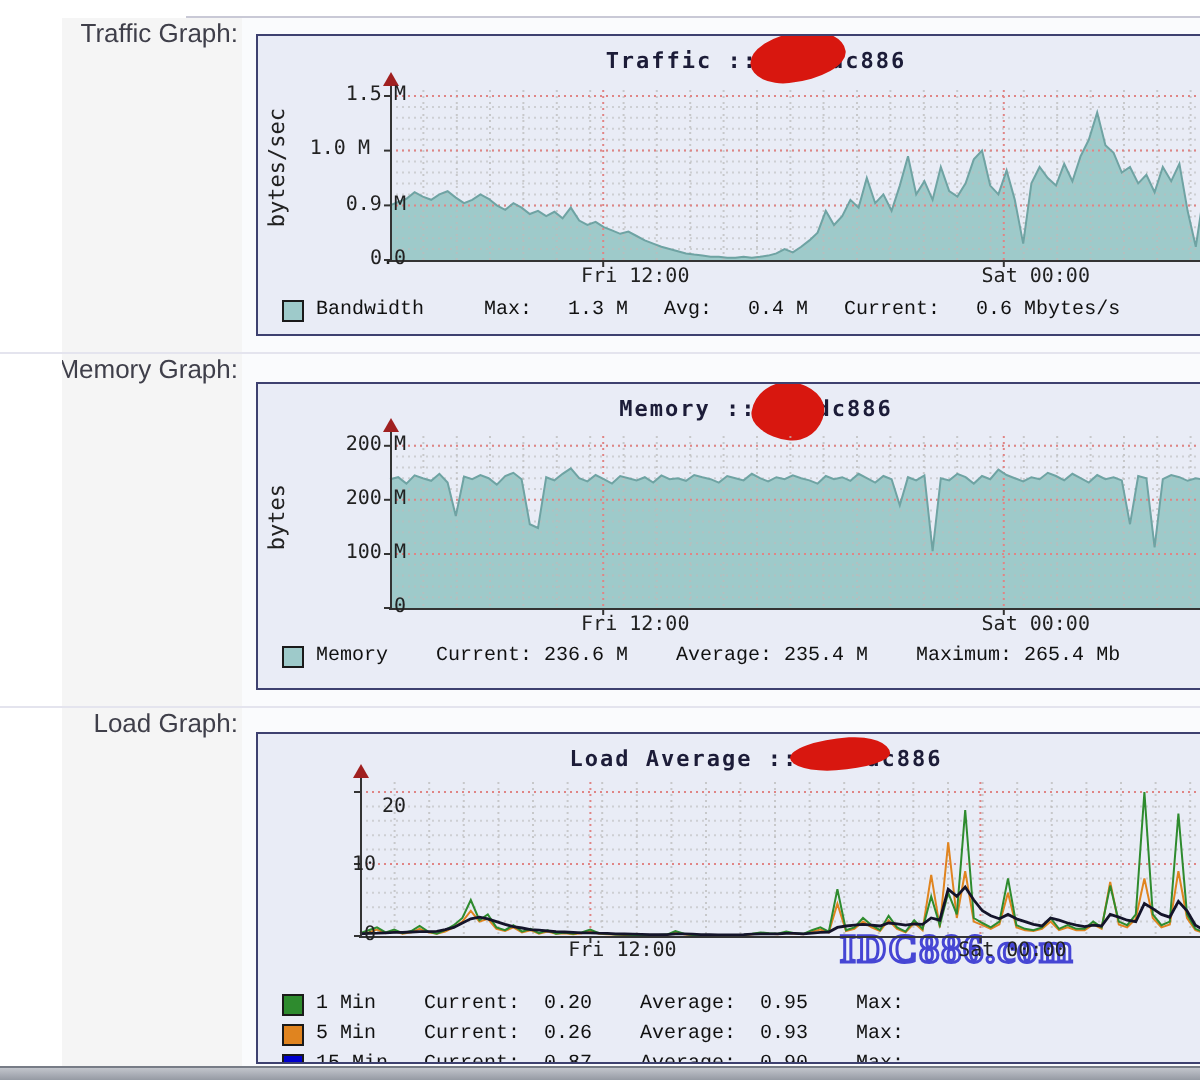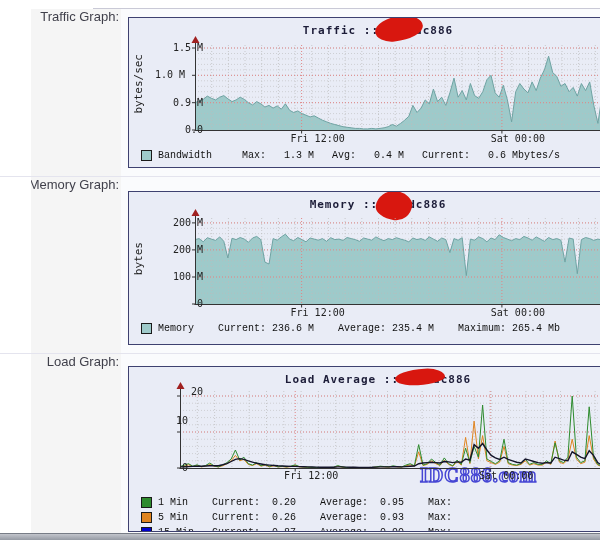--- a/index.html
+++ b/index.html
@@ -312,22 +312,22 @@
                 <line x1="-3" y1="77.0" x2="0" y2="77.0" stroke="#333" stroke-width="1"></line>
                 <line x1="-3" y1="41.0" x2="0" y2="41.0" stroke="#333" stroke-width="1"></line>
                 <line x1="-3" y1="5.0" x2="0" y2="5.0" stroke="#333" stroke-width="1"></line>
                 <line x1="115.2" y1="77.5" x2="115.2" y2="80.5" stroke="#333" stroke-width="1"></line>
                 <line x1="310.2" y1="77.5" x2="310.2" y2="80.5" stroke="#333" stroke-width="1"></line>
                 <polygon points="0.5,-9 -3.5,-2 4.5,-2" fill="#a02020"></polygon>
                 <polygon points="432,77.5 425,73.5 425,81.5" fill="#a02020"></polygon>
               </g>
             </svg></div>
           <span class="ytick" style="left: 0px; width: 43px; top: 95px;">0</span>
-          <span class="ytick" style="left: 0px; width: 43px; top: 48px;">10</span>
-          <span class="ytick" style="left: 0px; width: 43px; top: 19px; padding-left: 15px;">20</span>
+          <span class="ytick" style="left: 0px; width: 43px; top: 60px;">10</span>
+          <span class="ytick" style="left: 0px; width: 43px; top: 31px; padding-left: 15px;">20</span>
           <span class="xtick" style="left: 166.206px; top: 103px;">Fri 12:00</span>
           <span class="xtick" style="left: 361.17px; top: 103px;">Sat 00:00</span>
         </div>
     </div>
   </div>
 
   <div class="bottombar"></div>
 </div>
 
 </body></html>

